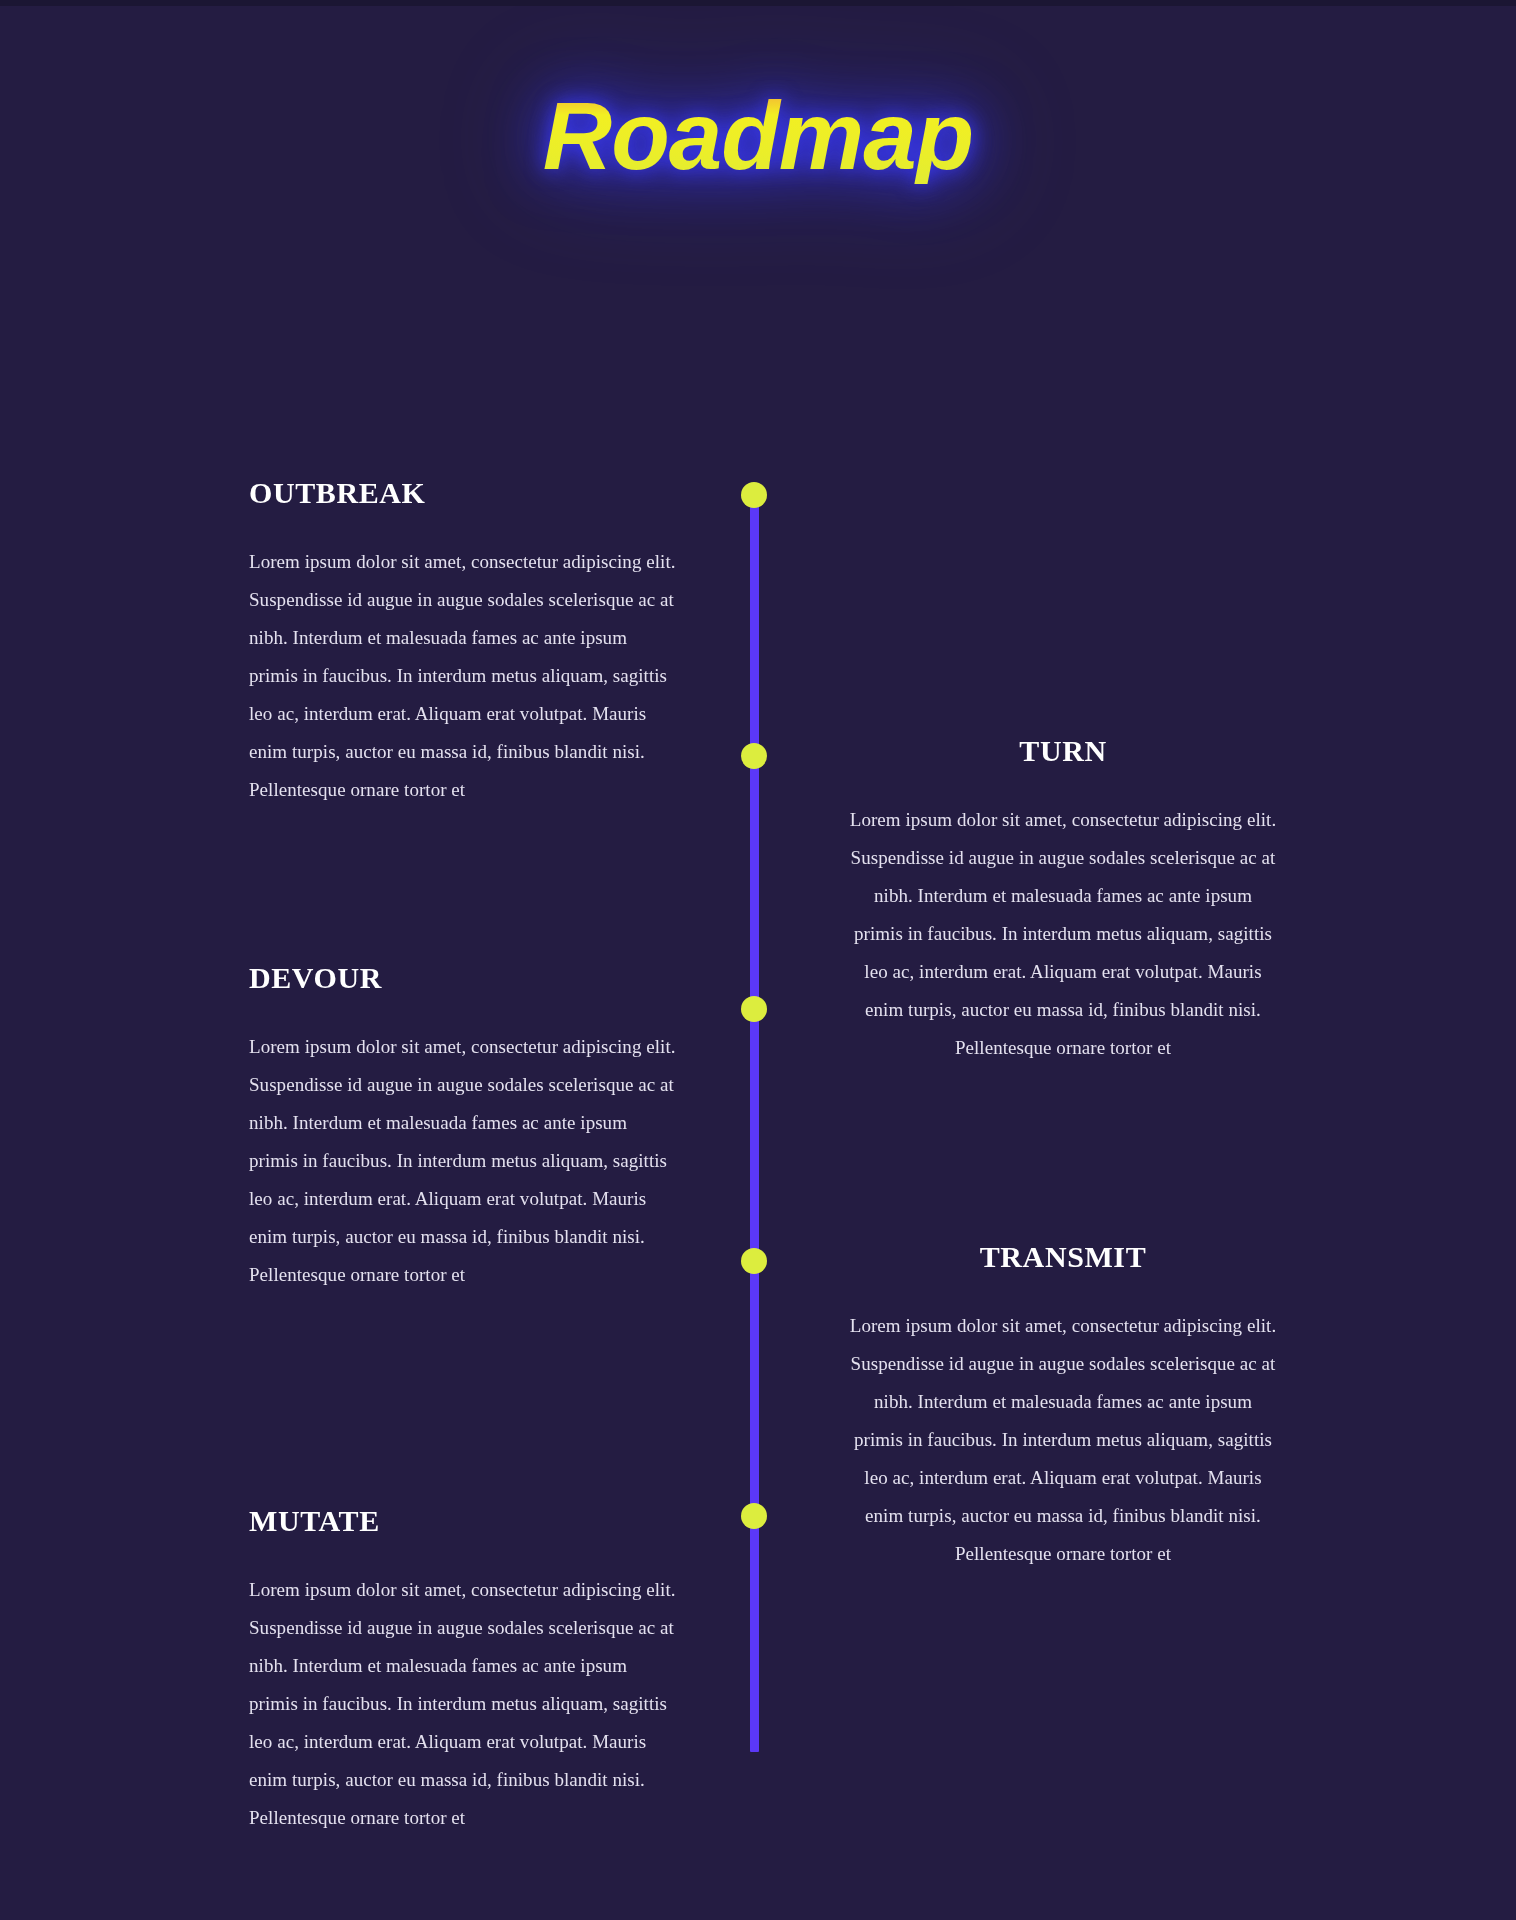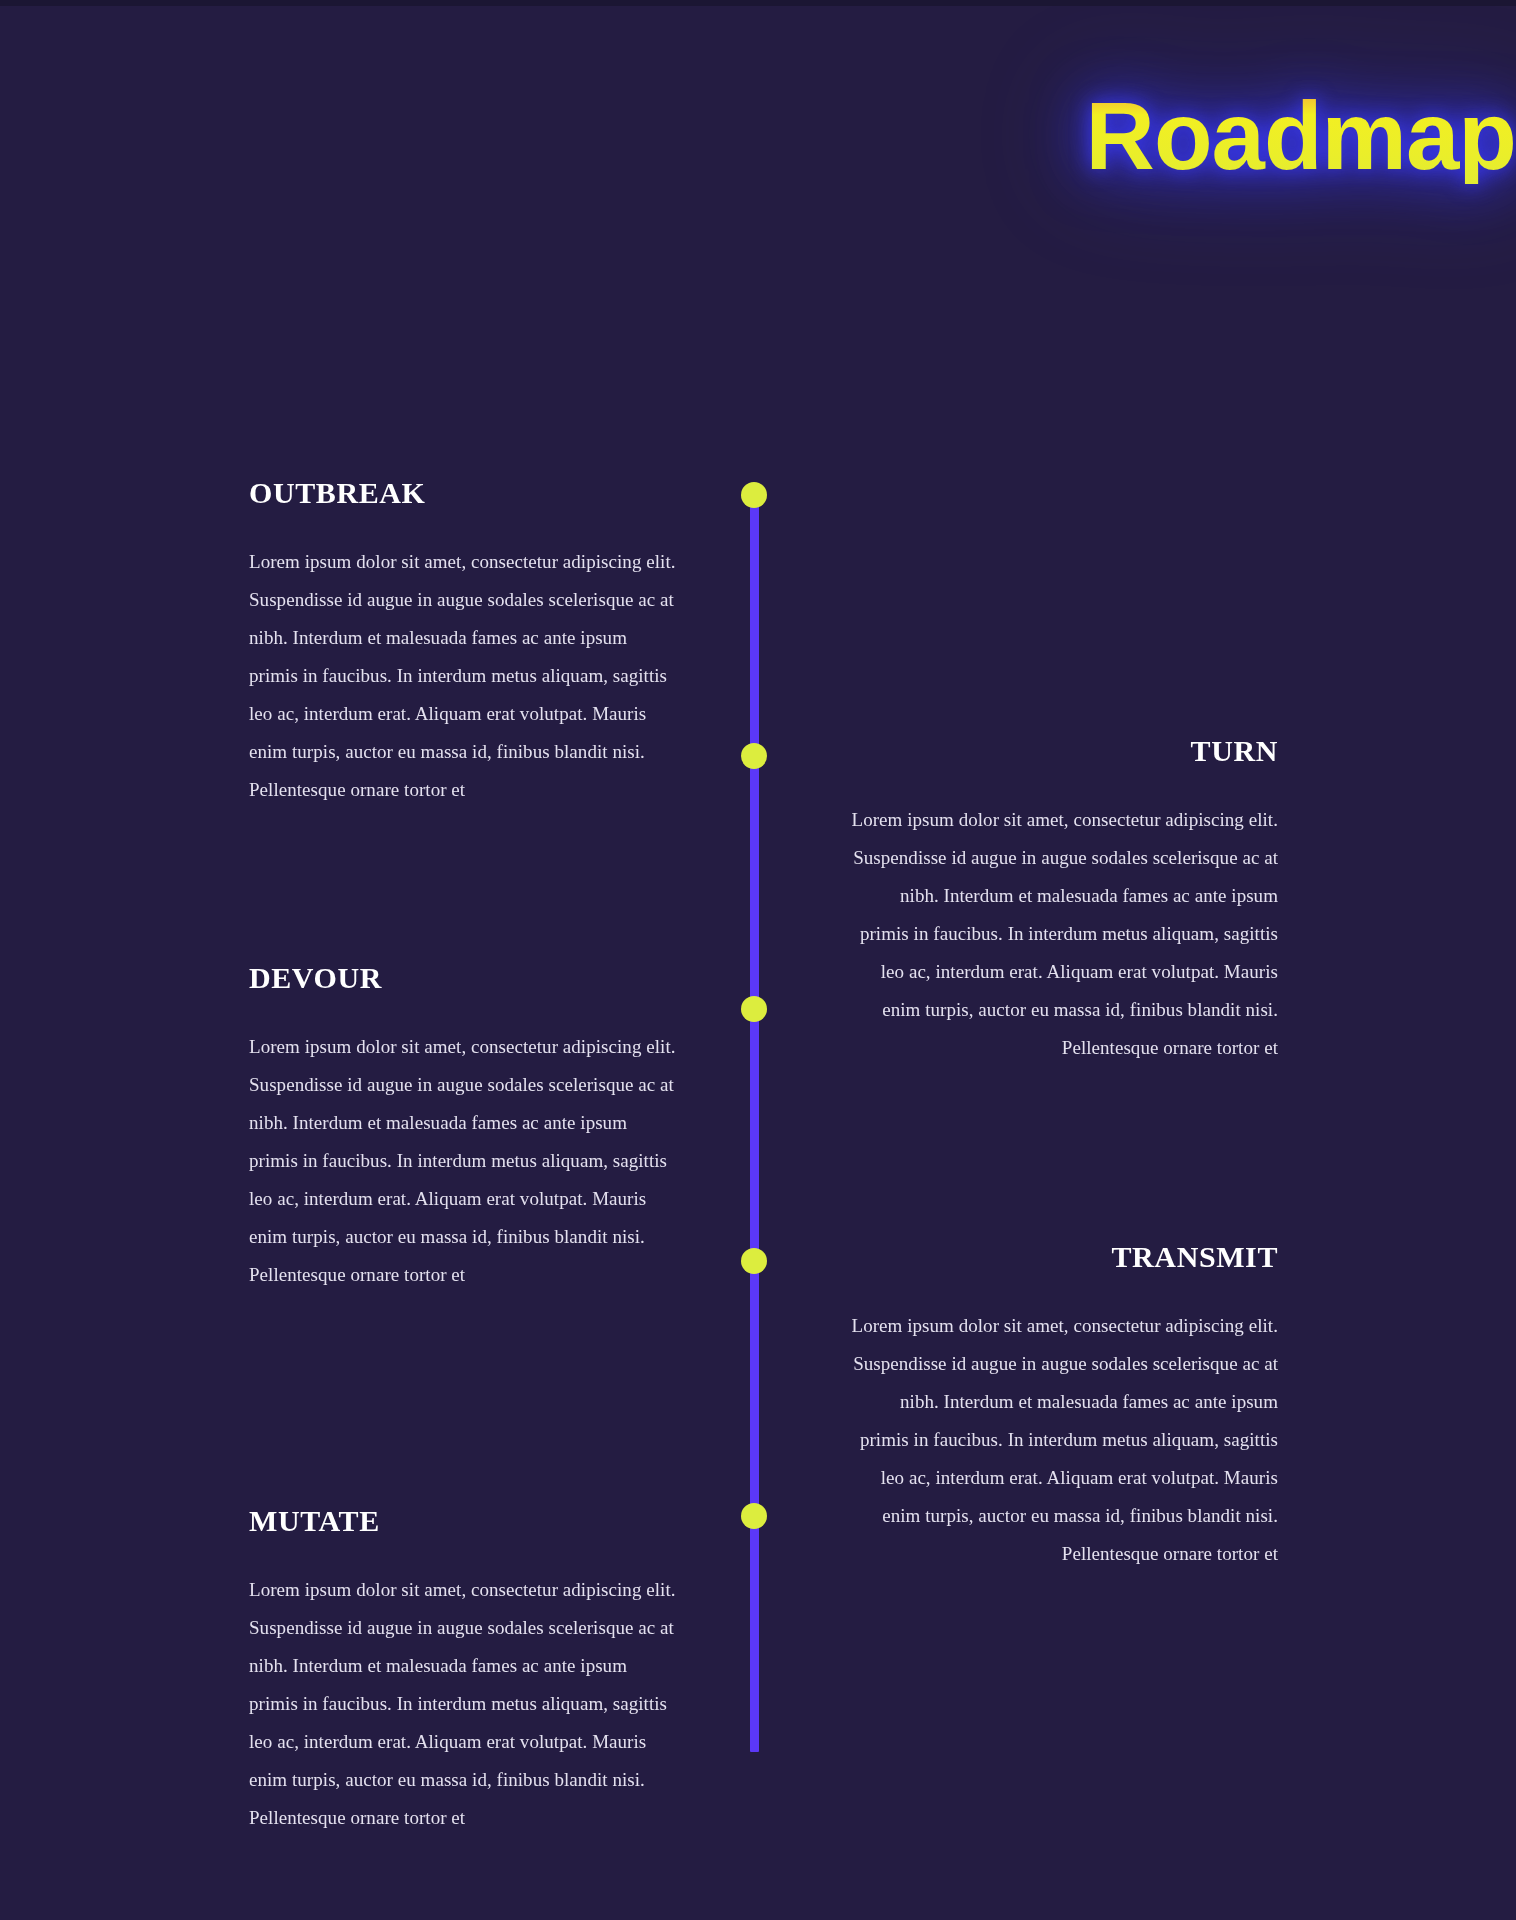--- a/index.html
+++ b/index.html
@@ -13,23 +13,24 @@
 
   body {
     font-family:"Liberation Sans", sans-serif;
     position:relative;
     border-top:6px solid #1b1633;
   }
 
   
   .title-wrap {
     width:100%;
-    text-align:right;
+    text-align:center;
     padding-top:82px;
     position:relative;
+    font-style:italic;
   }
 
   .roadmap-title {
     display:inline-block;
     font-size:96px;
     line-height:1.0;
     font-weight:bold;
     letter-spacing:-1px;
     font-family:"Liberation Sans", sans-serif;
     background:linear-gradient(180deg,#f3a83a 0%,#f2ef22 28%,#eaee2a 70%,#e2ec33 100%);
@@ -72,21 +73,21 @@
     border-radius:50%;
     background:#dced3e;
   }
 
   .entry {
     position:absolute;
     width:430px;
   }
 
   .entry.left  { left:249px;  text-align:left; }
-  .entry.right { left:848px;  text-align:right; }
+  .entry.right { left:848px;  text-align:center; }
 
   .entry-title {
     font-size:30px;
     font-weight:bold;
     letter-spacing:.6px;
     color:#ffffff;
     font-family:Liberation Serif, serif;
     margin-bottom:33px;
   }
 

